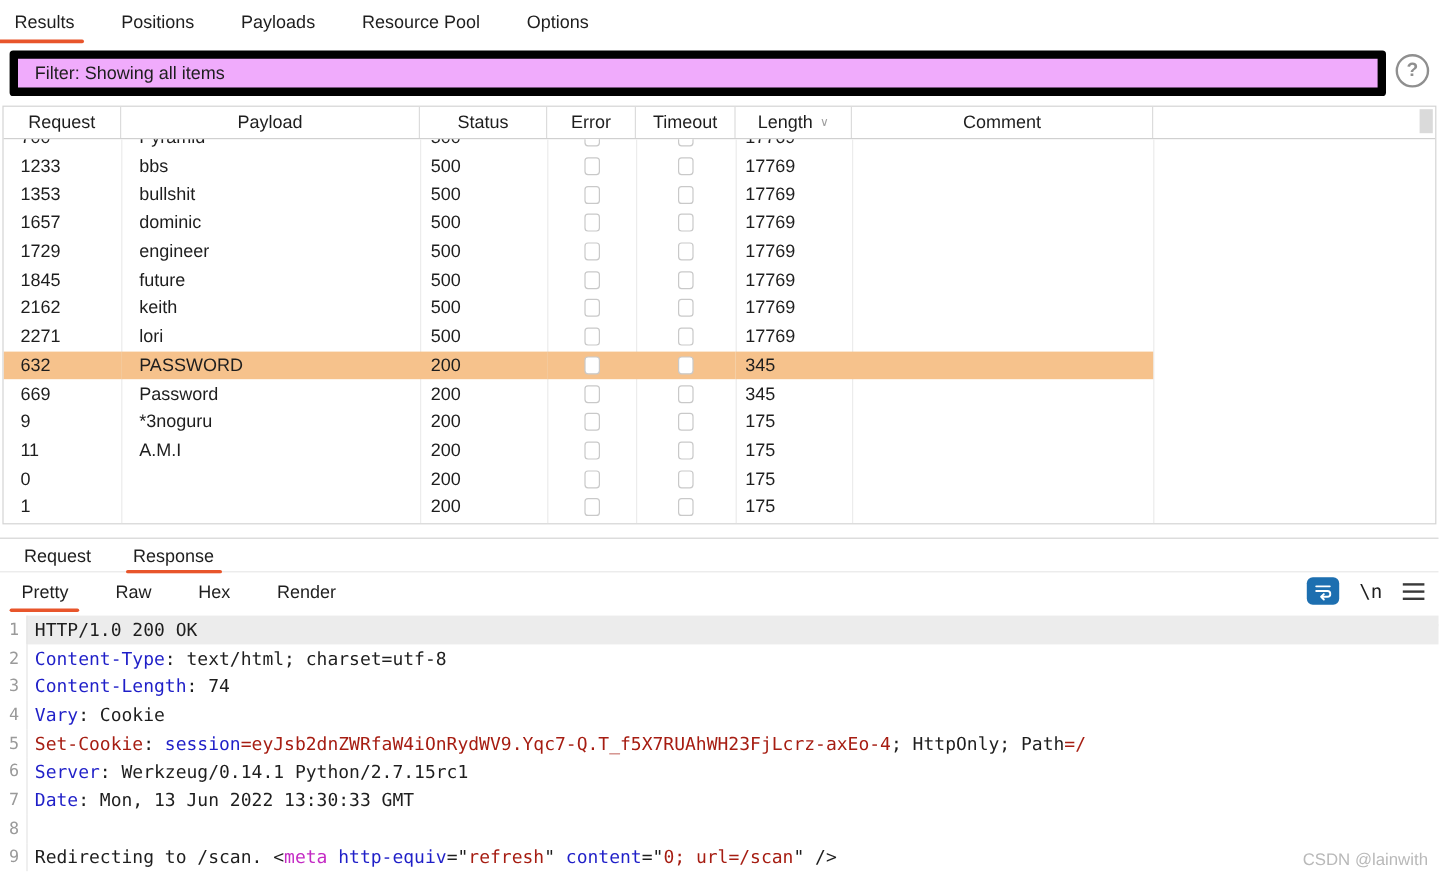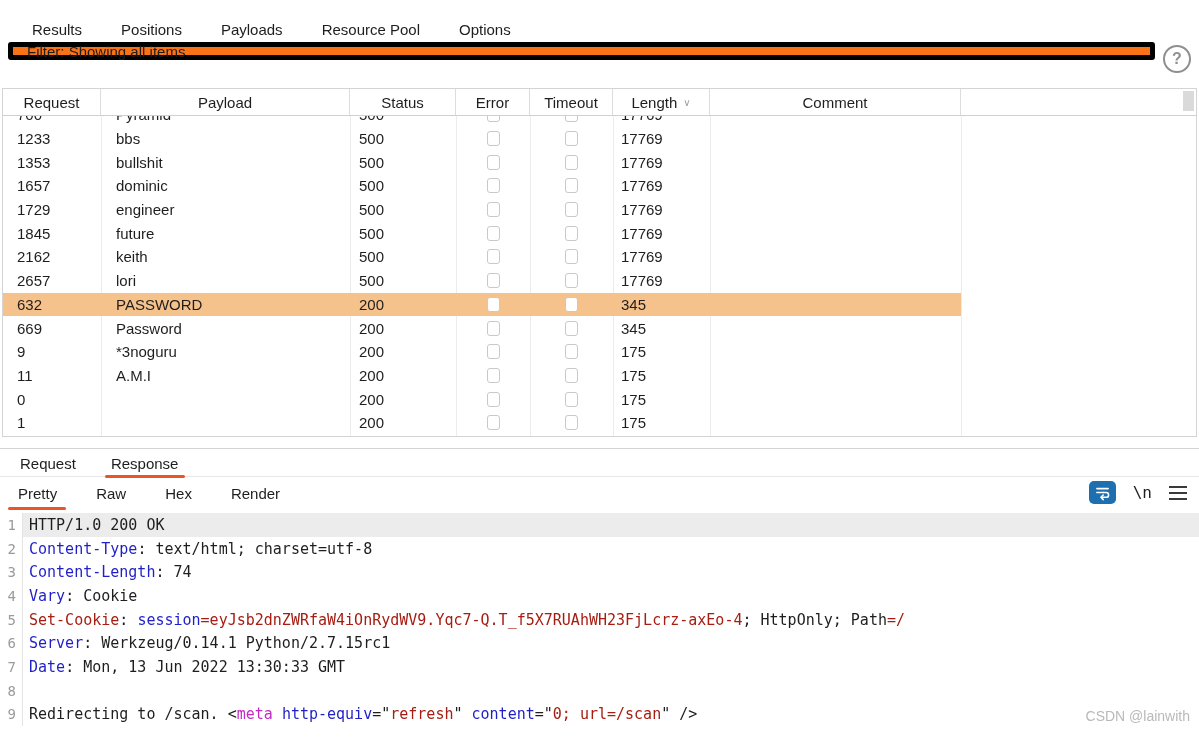--- a/index.html
+++ b/index.html
@@ -3,25 +3,25 @@
 <meta charset="utf-8">
 <style>
   * { margin:0; padding:0; box-sizing:border-box; }
   html,body { background:#fff; }
   #app {
     position:relative; width:1199px; height:743px; overflow:hidden;
     background:#fff; color:#1e1e1e;
     font-family:"Liberation Sans", sans-serif; font-size:15px;
   }
   
-  .topbar { position:absolute; top:0; left:0; right:0; height:37px; display:flex; padding-left:32px; background:#fff;margin-top:11px; }
+  .topbar { position:absolute; top:0; left:0; right:0; height:37px; display:flex; padding-left:12px; background:#fff; }
   .tab { position:relative; display:flex; align-items:center; height:37px; margin-right:39px; cursor:default; white-space:nowrap; }
   .tab.selected::after { content:""; position:absolute; left:-17px; right:-8px; bottom:1px; height:3px; background:var(--accent,#e8552b); border-radius:2px; }
   
-  .filterbar { position:absolute; top:42px; left:8px; width:1147px; height:18px; border:5px solid #000000; border-radius:3px; display:flex; align-items:center; padding-left:14px; background:#f97316; }
+  .filterbar { position:absolute; top:42px; left:8px; width:1147px; height:38px; border:7px solid #000000; border-radius:3px; display:flex; align-items:center; padding-left:14px; background:#f0abfc; }
   .help { position:absolute; top:45px; left:1163px; width:28px; height:28px; border:2.5px solid #8f8f8f; border-radius:50%; color:#8f8f8f; font-weight:bold; font-size:16px; display:flex; align-items:center; justify-content:center; }
   
   .table { position:absolute; top:88px; left:2px; width:1195px; height:349px; border:1px solid #d4d4d4; background:#fff; }
   .thead { display:flex; height:27px; border-bottom:1px solid #d0d0d0; }
   .th { display:flex; align-items:center; justify-content:center; border-right:1px solid #dcdcdc; }
   .th:last-child { border-right:none; }
   .chev { color:#a0a0a0; font-size:10px; margin-left:6px; }
   .tbody { position:relative; height:320px; overflow:hidden; }
   .colline { position:absolute; top:0; bottom:0; width:1px; background:#ececec; }
   .row { position:relative; display:flex; height:23.7px; align-items:center; }
@@ -210,21 +210,21 @@
             <div class="checkbox"></div>
           </div>
           <div class="cell c-timeout">
             <div class="checkbox"></div>
           </div>
           <div class="cell c-length">17769</div>
           <div class="cell c-comment"></div>
           <div class="c-extra"></div>
         </div>
         <div class="row">
-          <div class="cell c-request">2657</div>
+          <div class="cell c-request">2271</div>
           <div class="cell c-payload">lori</div>
           <div class="cell c-status">500</div>
           <div class="cell c-error">
             <div class="checkbox"></div>
           </div>
           <div class="cell c-timeout">
             <div class="checkbox"></div>
           </div>
           <div class="cell c-length">17769</div>
           <div class="cell c-comment"></div>

